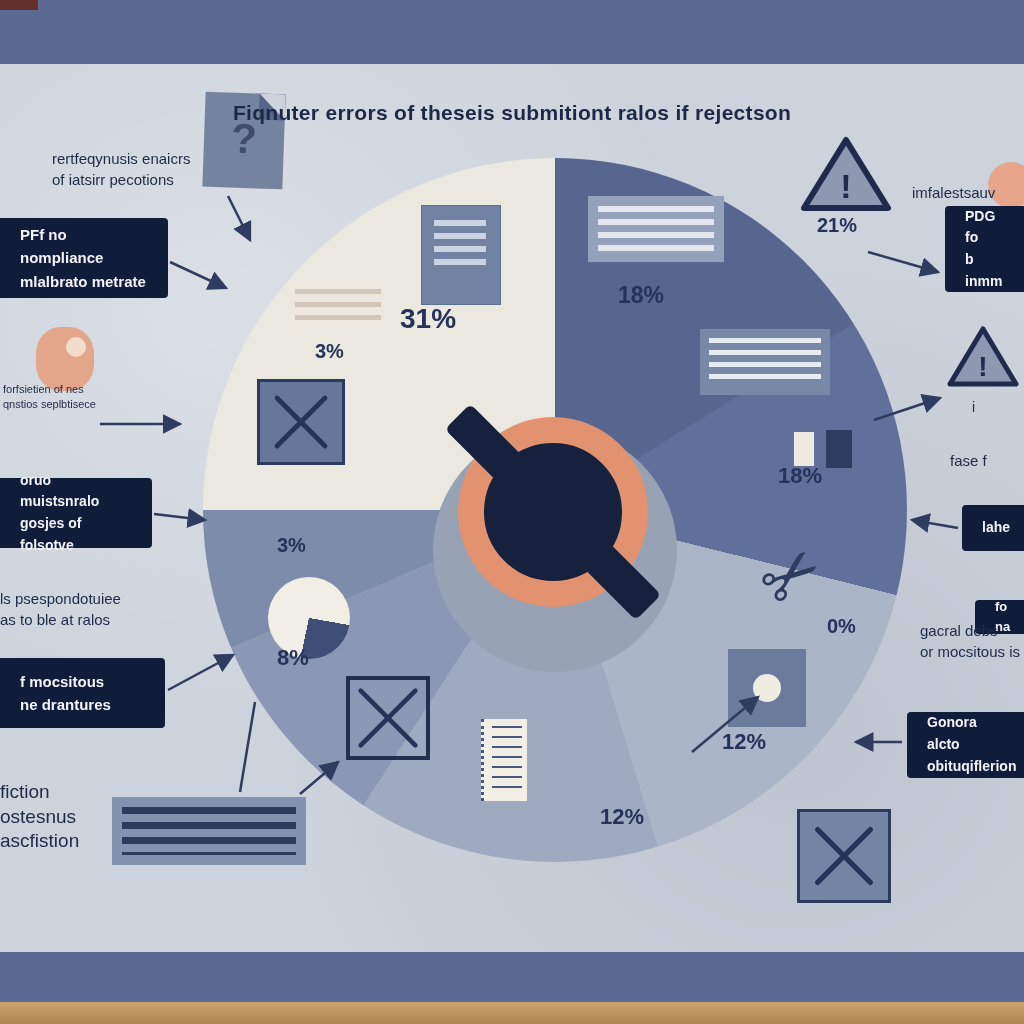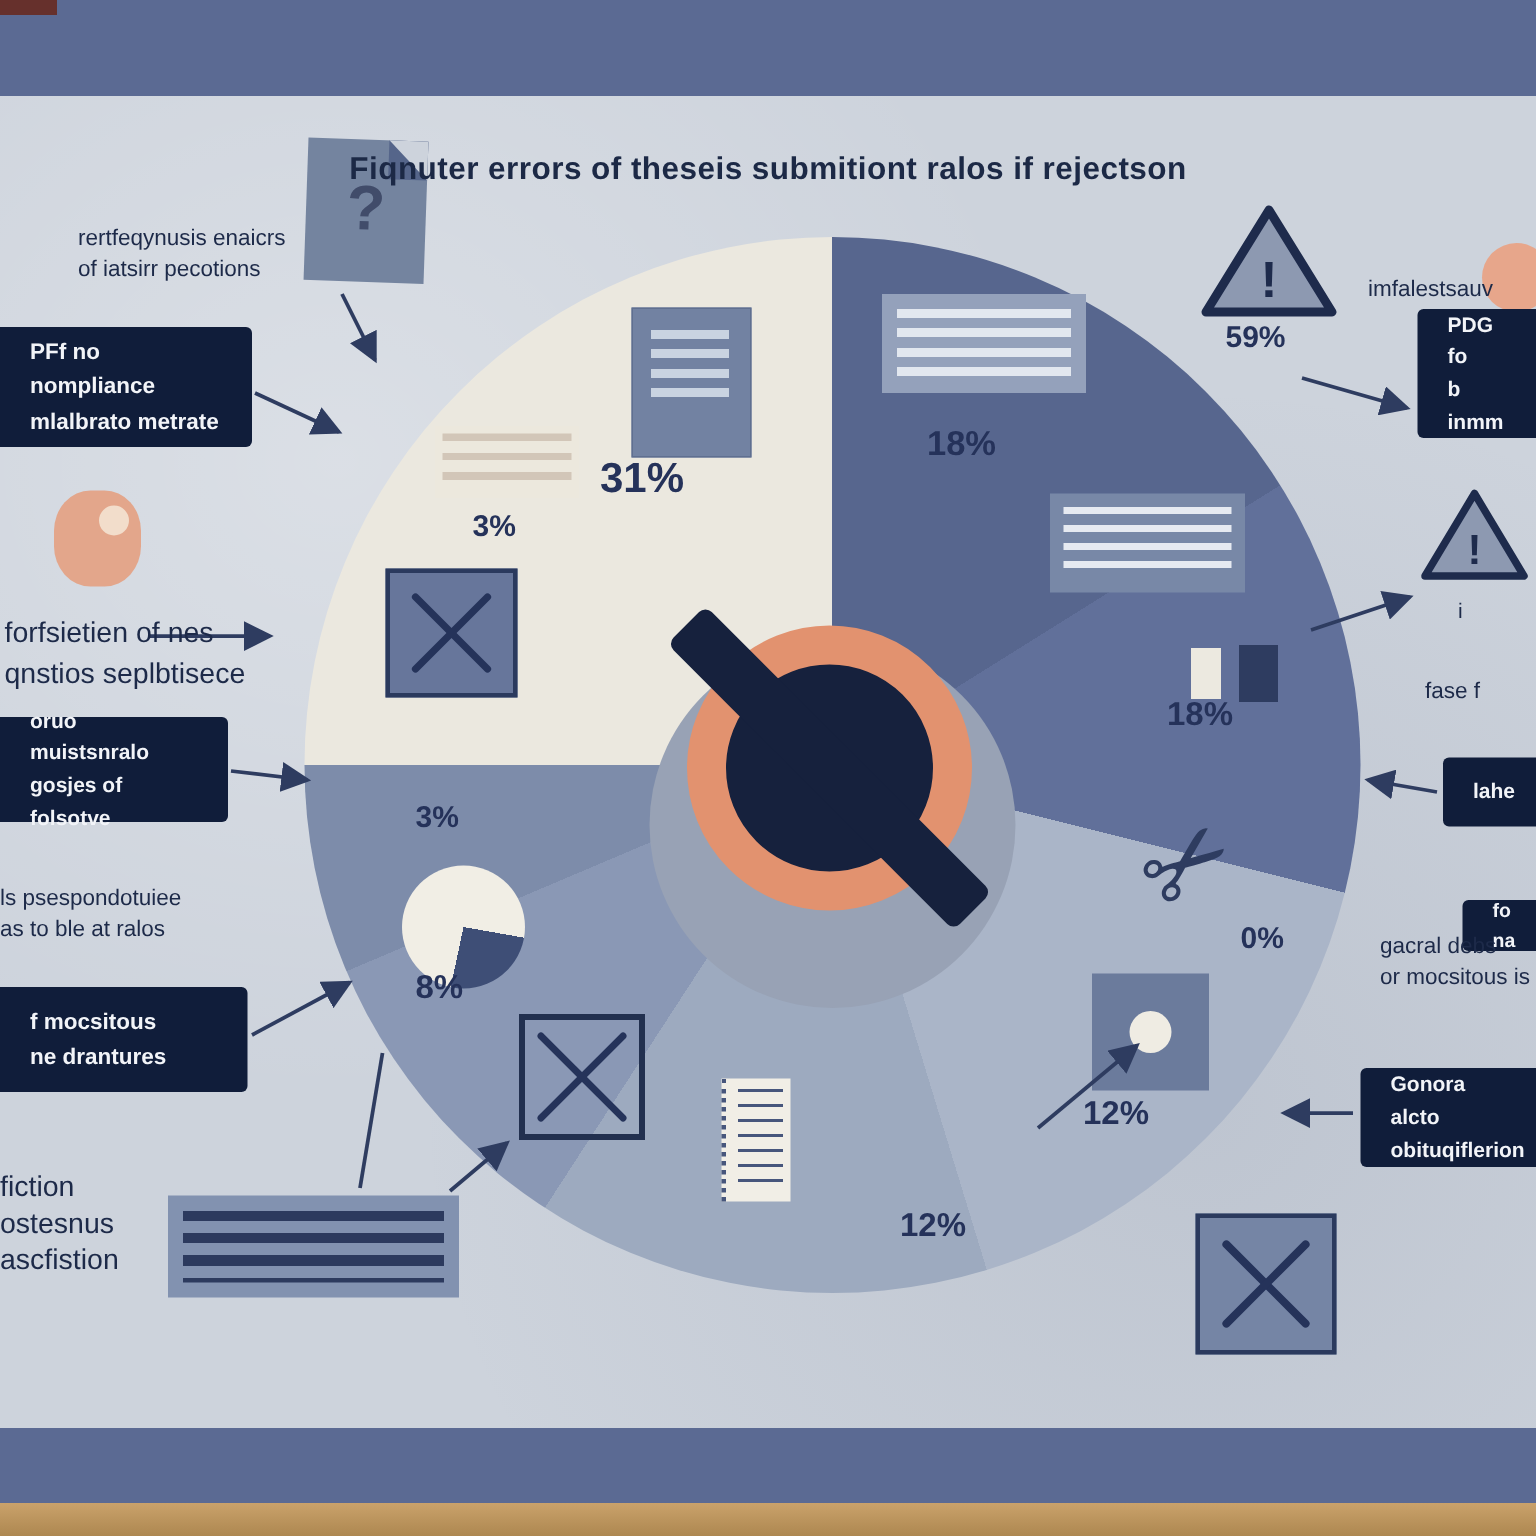--- a/index.html
+++ b/index.html
@@ -49,21 +49,21 @@
 
   <div class="pct" style="left:618px;top:282px;font-size:23px">18%</div>
   <div class="pct" style="left:778px;top:463px;font-size:22px">18%</div>
   <div class="pct" style="left:827px;top:615px;font-size:20px">0%</div>
   <div class="pct" style="left:722px;top:729px;font-size:22px">12%</div>
   <div class="pct" style="left:600px;top:804px;font-size:22px">12%</div>
   <div class="pct" style="left:277px;top:645px;font-size:22px">8%</div>
   <div class="pct" style="left:277px;top:534px;font-size:20px">3%</div>
   <div class="pct" style="left:400px;top:303px;font-size:28px">31%</div>
   <div class="pct" style="left:315px;top:340px;font-size:20px">3%</div>
-  <div class="pct" style="left:817px;top:214px;font-size:20px">59%</div>
+  <div class="pct" style="left:817px;top:214px;font-size:20px">21%</div>
 
   <div class="icon" style="left:204px;top:93px;width:80px;height:95px;background:#74849f;transform:rotate(2deg);text-align:center">
     <div class="abs" style="right:0;top:0;width:0;height:0;border-bottom:26px solid #55658a;border-right:26px solid #cdd3dc"></div>
     <div style="font-size:42px;font-weight:700;color:#414c6a;padding-top:22px">?</div>
   </div>
 
   <div class="icon" style="left:290px;top:284px;width:96px;height:48px;background:#ece8dd">
     <div class="stripes" style="inset:5px;background:repeating-linear-gradient(to bottom,#d2c6b8 0 5px,transparent 5px 13px)"></div>
   </div>
 
@@ -164,21 +164,21 @@
   </div>
   <div class="callout" style="left:907px;top:712px;width:117px;height:66px;font-size:14px;border-radius:4px 0 0 4px">
     <div>Gonora alcto</div>
     <div>obituqiflerion</div>
   </div>
 
   <div class="note" style="left:52px;top:148px;font-size:15px">
     <div>rertfeqynusis enaicrs</div>
     <div>of iatsirr pecotions</div>
   </div>
-  <div class="note" style="left:3px;top:410px;font-size:19px">
+  <div class="note" style="left:3px;top:382px;font-size:11px">
     <div>forfsietien of nes</div>
     <div>qnstios seplbtisece</div>
   </div>
   <div class="note" style="left:0;top:588px;font-size:15px">
     <div>ls psespondotuiee</div>
     <div>as to ble at ralos</div>
   </div>
   <div class="note" style="left:0;top:780px;font-size:19px;line-height:1.3">
     <div>fiction</div>
     <div>ostesnus</div>

